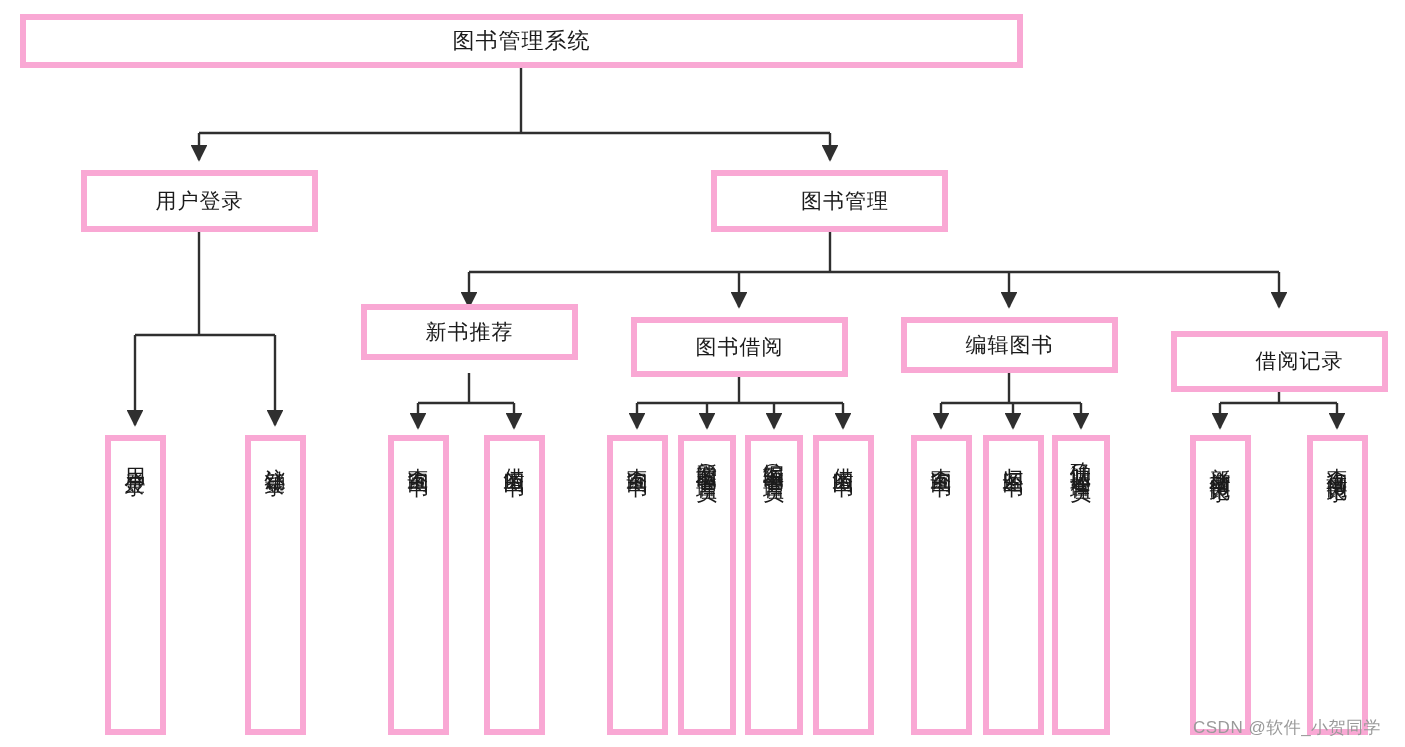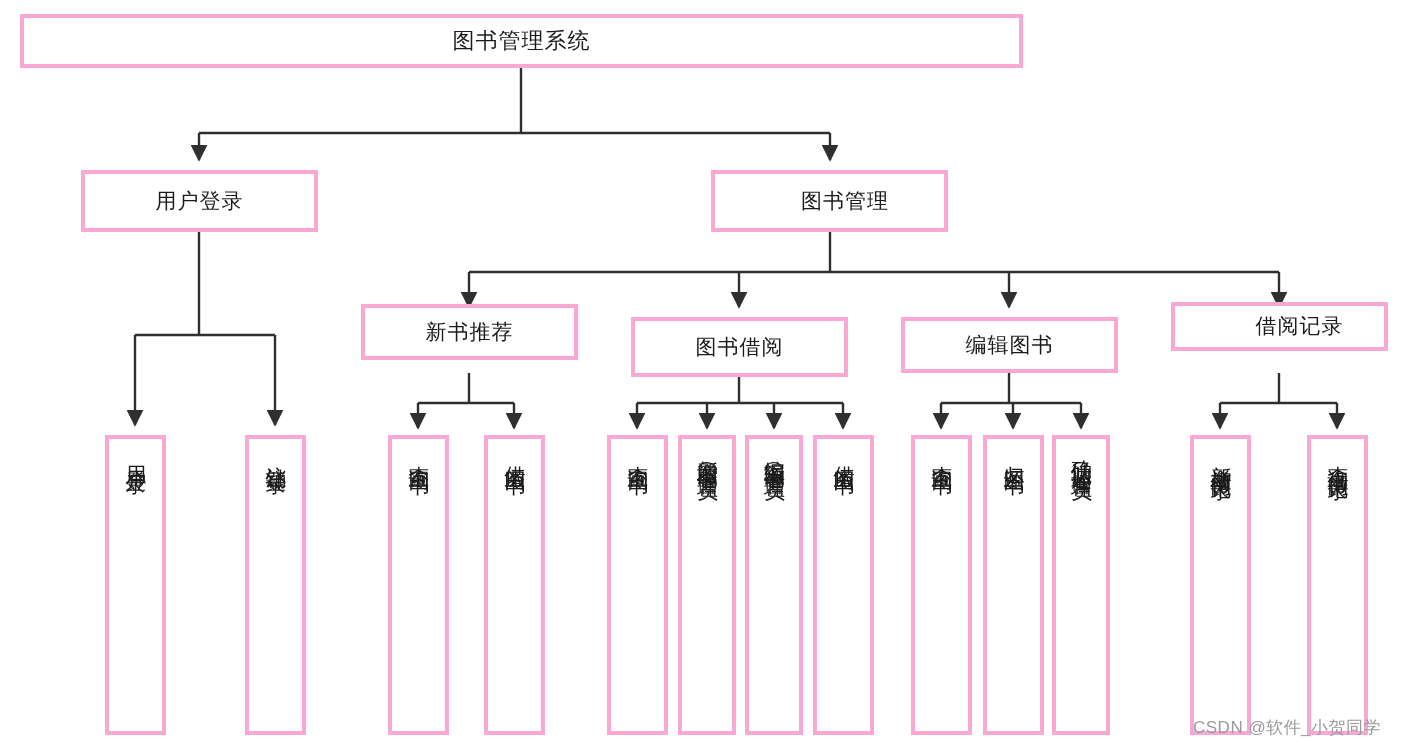--- a/index.html
+++ b/index.html
@@ -21,27 +21,26 @@
     position: absolute;
     left: 0;
     top: 0;
     width: 1405px;
     height: 747px;
     pointer-events: none;
   }
   .node {
     position: absolute;
     box-sizing: border-box;
-    border: 4px solid #f9a8d4;
+    border: 6px solid #f9a8d4;
     background: #ffffff;
     display: flex;
     align-items: center;
     justify-content: center;
     color: #1b1b1b;
-    font-family: Liberation Serif, serif;
   }
   .node .label {
     font-size: 21px;
     line-height: 1.15;
     letter-spacing: 1px;
     white-space: nowrap;
   }
   .node.vertical {
     align-items: flex-start;
     justify-content: center;
@@ -134,21 +133,21 @@
 
   <div class="node" style="left:361px; top:304px; width:217px; height:56px;">
     <span class="label">新书推荐</span>
   </div>
   <div class="node" style="left:631px; top:317px; width:217px; height:60px;">
     <span class="label">图书借阅</span>
   </div>
   <div class="node" style="left:901px; top:317px; width:217px; height:56px;">
     <span class="label">编辑图书</span>
   </div>
-  <div class="node" style="left:1171px; top:302px; width:217px; height:49px;padding-left:40px;">
+  <div class="node" style="left:1171px; top:331px; width:217px; height:61px;padding-left:40px;">
     <span class="label">借阅记录</span>
   </div>
 
   <div class="node vertical" style="left:105px; top:435px; width:61px; height:300px;">
     <span class="label">用户登录</span>
   </div>
   <div class="node vertical" style="left:245px; top:435px; width:61px; height:300px;">
     <span class="label">注销登录</span>
   </div>
   <div class="node vertical" style="left:388px; top:435px; width:61px; height:300px;">

